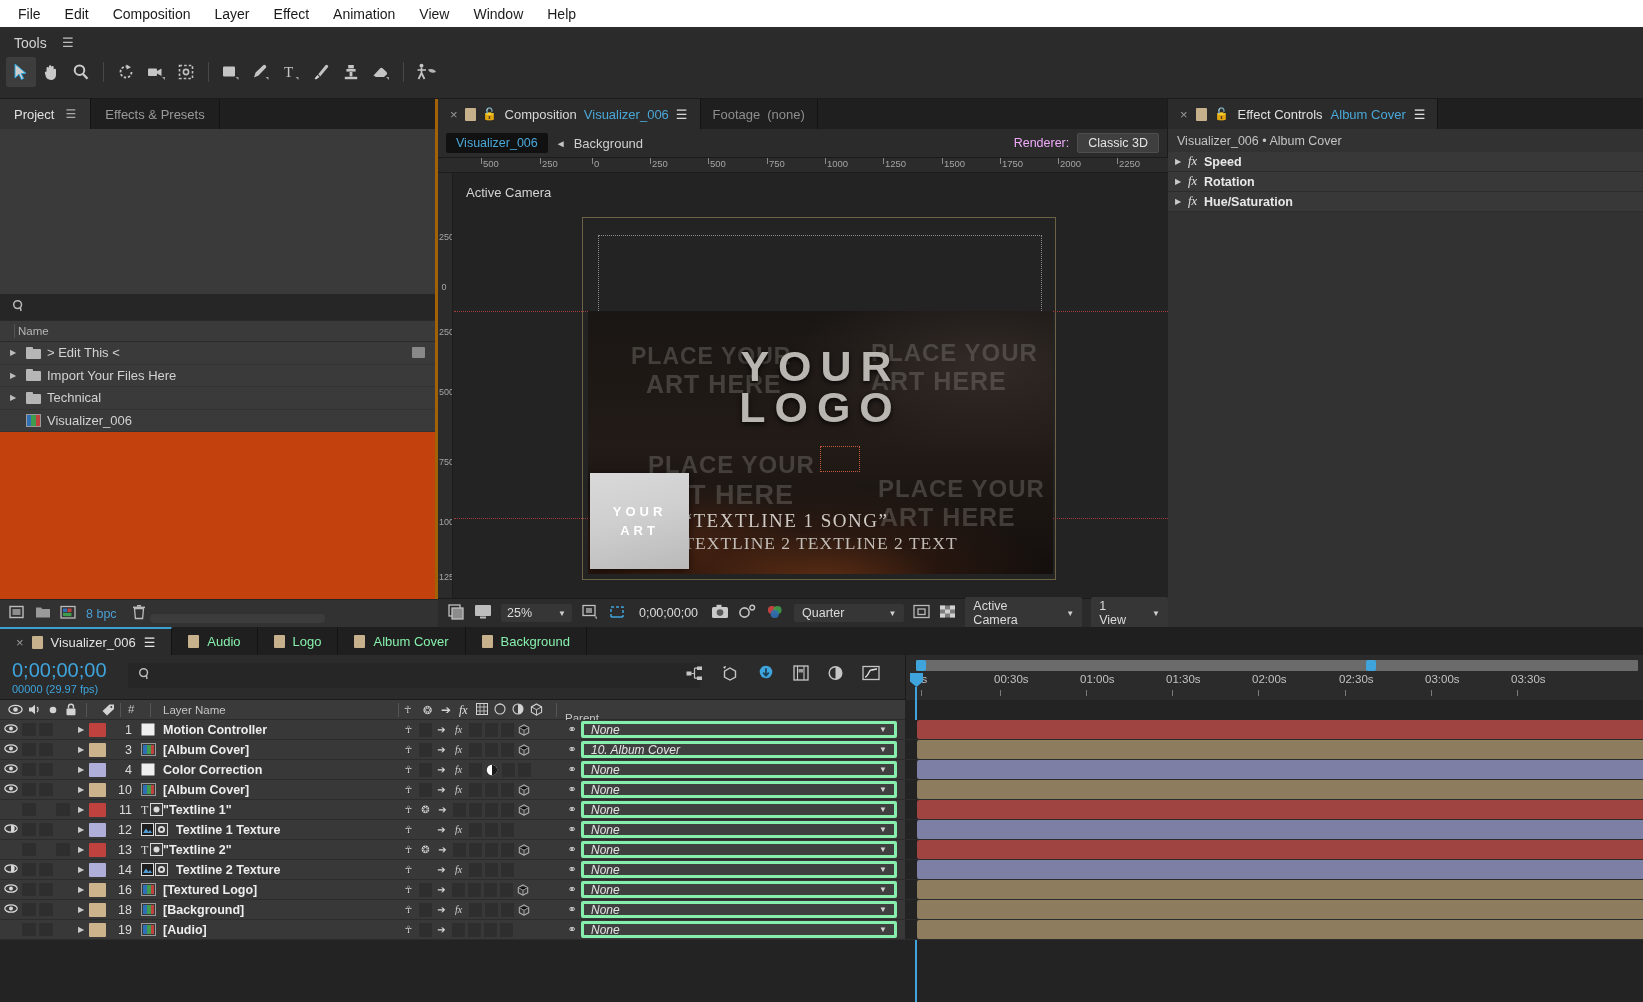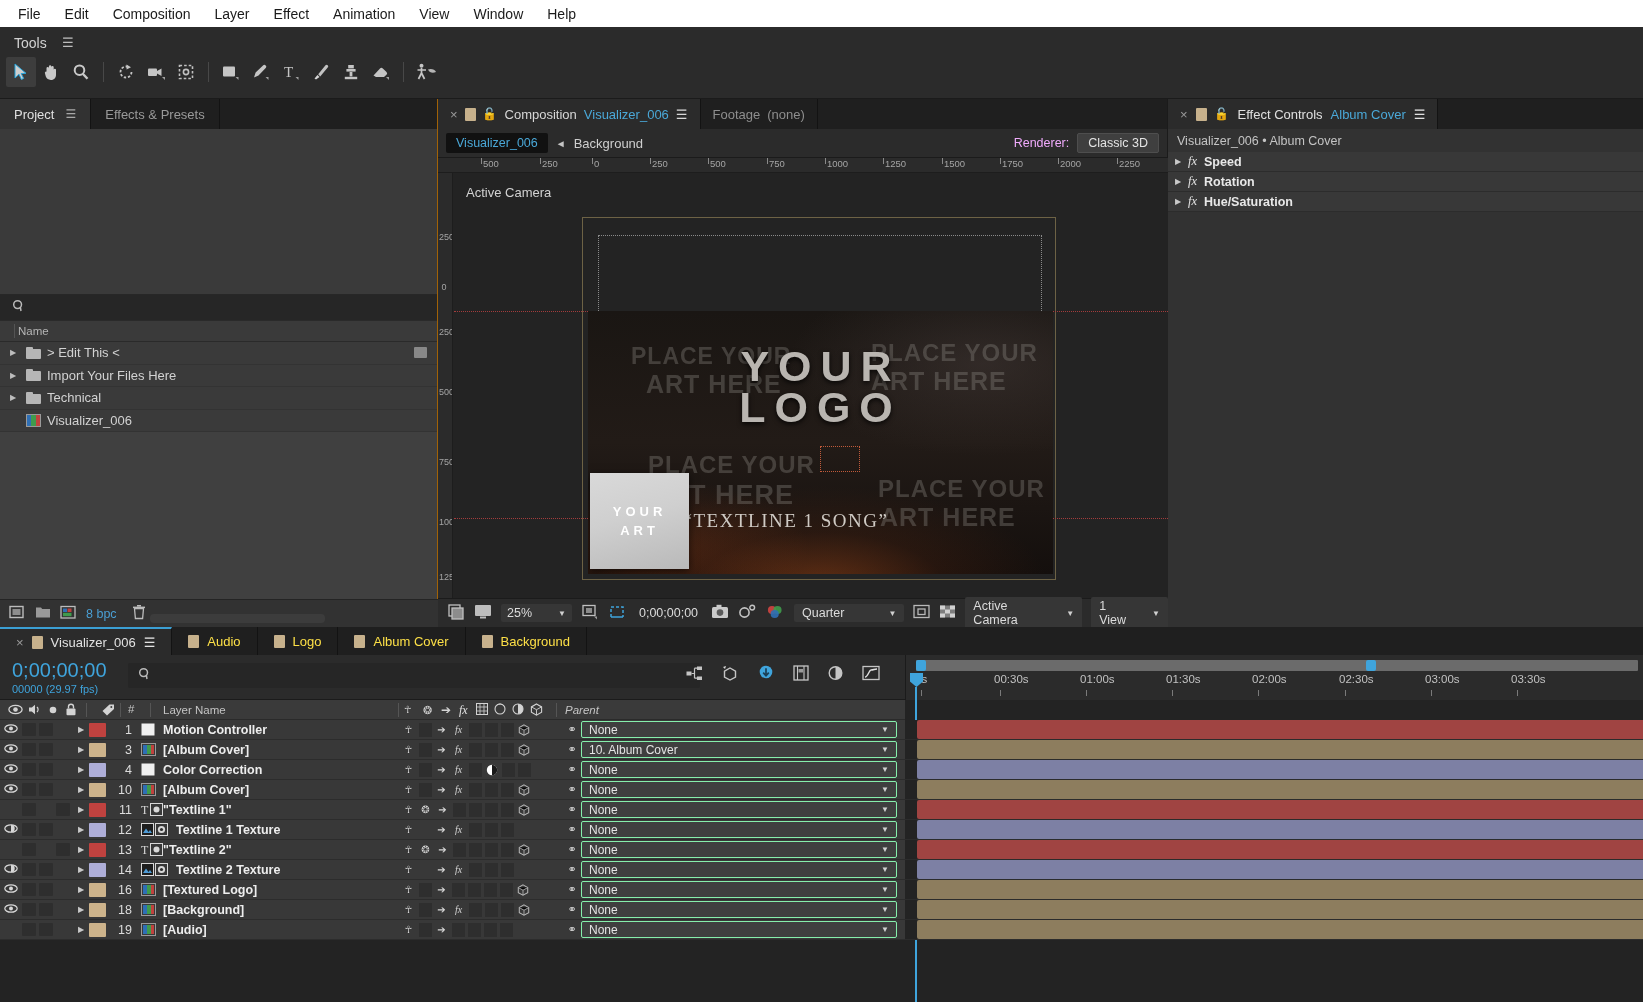--- a/index.html
+++ b/index.html
@@ -39,21 +39,21 @@
     width:30px; height:30px; display:flex; align-items:center; justify-content:center;
     position:relative;
   }
   .tool.active { background:#3d3d3d; border-radius:2px; }
   .tool svg { display:block; }
   .tool-sep { width:1px; height:20px; background:#484848; margin:0 7px; }
 
   
   .project-panel {
     position:absolute; left:0; top:99px; width:438px; height:528px;
-    background:#404040; border-right:1px solid #a16207;
+    background:#c2410c; border-right:3px solid #a16207;
   }
   .panel-tabs {
     height:30px; background:#1f1f1f; display:flex; align-items:stretch;
   }
   .ptab {
     display:flex; align-items:center; gap:7px; padding:0 14px;
     font-size:13px; color:#9a9a9a; background:#1f1f1f;
     border-right:1px solid #131313;
   }
   .ptab.active { background:#323232; color:#e0e0e0; }
@@ -239,21 +239,21 @@
   .ec-body { background:#323232; height:100%; }
 
   
   .timeline {
     position:absolute; left:0; top:627px; width:1643px; height:375px;
     background:#232323;
   }
   .tl-tabs { height:28px; background:#1f1f1f; display:flex; align-items:stretch; }
   .tl-tab {
     display:flex; align-items:center; gap:8px; padding:0 16px; font-size:13px;
-    color:#fde047; background:#1f1f1f; border-right:1px solid #131313;
+    color:#86efac; background:#1f1f1f; border-right:1px solid #131313;
   }
   .tl-tab.active { background:#2b2b2b; color:#e2e2e2; border-top:2px solid #3b9fd4;}
   .tl-head {
     height:45px; background:#2b2b2b; position:relative; border-bottom:1px solid #1b1b1b;
   }
   .tc-main { position:absolute; left:12px; top:4px; font-size:20px; color:#3fa4dc;
              font-family:"Liberation Sans",sans-serif; letter-spacing:0px;}
   .tc-sub { position:absolute; left:12px; top:28px; font-size:11px; color:#3fa4dc; }
   .tl-search {
     position:absolute; left:128px; top:8px; width:572px; height:25px;
@@ -296,23 +296,23 @@
   .lname { font-weight:bold; }
   .sw-group { position:absolute; left:400px; display:flex; align-items:center; gap:0px;}
   .sw { width:17px; height:14px; display:flex; align-items:center; justify-content:center;
         font-size:10px; color:#d3d3d3;}
   .sw.empty { background:#2e2e2e; margin:0 1.5px; width:13px;}
   .parent-cell {
     position:absolute; left:563px; width:340px; height:18px; display:flex; align-items:center;
   }
   .parent-pick { width:18px; text-align:center; font-size:11px; color:#cfcfcf;}
   .parent-dd {
-    flex:1; height:17px; background:#3f3f3f; border:1px solid #86efac; border-radius:2px;
+    flex:1; height:17px; background:#3f3f3f; border:3px solid #86efac; border-radius:2px;
     display:flex; align-items:center; justify-content:space-between; padding:0 7px;
-    font-size:12px; color:#e4e4e4; margin-right:6px;
+    font-size:12px; color:#e4e4e4; margin-right:6px;font-style:italic;
   }
   .tracks { position:absolute; left:905px; top:93px; width:738px; }
   .trow { height:20px; border-bottom:1px solid #2c2c2c; background:#232323; position:relative;}
   .tbar { position:absolute; left:12px; right:0; top:0; height:19px; border-radius:2px 0 0 2px;}
   .hdr-sep { position:absolute; width:1px; height:14px; background:#555; top:3px;}
 </style>
 </head>
 <body>
 
 <div class="app">
@@ -581,20 +581,21 @@
         <span class="pah" style="left:60px;  top:155px; font-size:27px;">ART HERE</span>
         <span class="pah" style="left:290px; top:150px; font-size:24px;">PLACE YOUR</span>
         <span class="pah" style="left:292px; top:178px; font-size:25px;">ART HERE</span>
 
         <div class="ylogo">
           <div>YOUR</div>
           <div>LOGO</div>
         </div>
 
         <div class="textline1">“TEXTLINE 1 SONG”</div>
+        <div class="textline2">TEXTLINE 2 TEXTLINE 2 TEXT</div>
 
         <div class="yourart">
           <span>YOUR</span>
           <span>ART</span>
         </div>
 
         <div class="sel-box"></div>
       </div>
     </div>
 
@@ -870,21 +871,21 @@
             <path d="M6 1 a5 5 0 010 10 Z" fill="#d3d3d3"></path>
           </svg>
       </span>
       <span style="position:absolute;left:530px;top:3px;">
         <svg width="13" height="13" viewBox="0 0 13 13">
             <path d="M6.5 1 L11.6 3.9 V9.3 L6.5 12.2 L1.4 9.3 V3.9 Z" fill="none" stroke="#d3d3d3" stroke-width="1.1"></path>
             <path d="M1.4 3.9 L6.5 6.7 L11.6 3.9 M6.5 6.7 V12.2" stroke="#d3d3d3" stroke-width="0.9" fill="none"></path>
           </svg>
       </span>
       <span class="hdr-sep" style="left:556px"></span>
-      <span style="position:absolute;left:565px;top:4px;font-style:italic;">Parent</span>
+      <span style="position:absolute;left:565px;top:12px;">Parent</span>
     </div>
 
     <div class="layers">
 
       <div class="lrow">
         <span class="eye">
           <svg width="14" height="11" viewBox="0 0 14 11">
               <ellipse cx="7" cy="5.5" rx="6.2" ry="3.7" fill="none" stroke="#d8d8d8" stroke-width="1.2"></ellipse>
               <circle cx="7" cy="5.5" r="2" fill="#d8d8d8"></circle>
             </svg>

